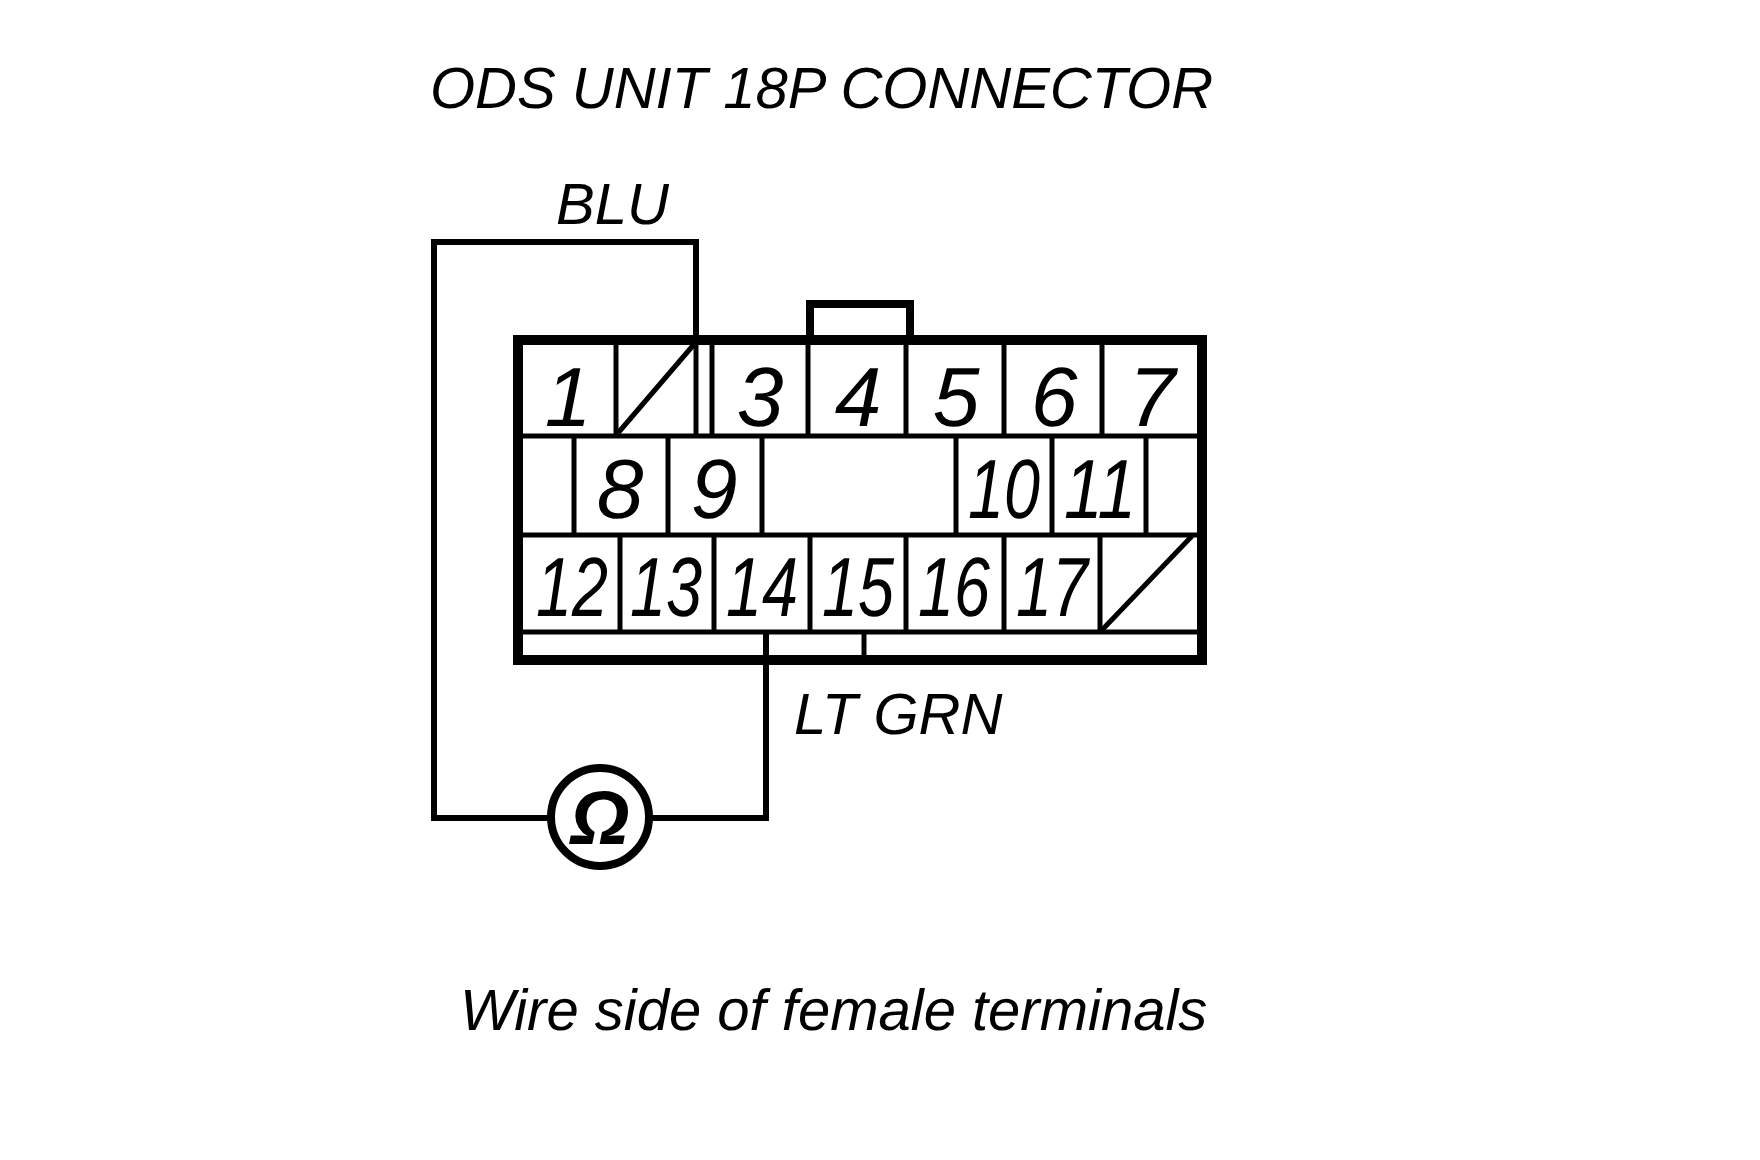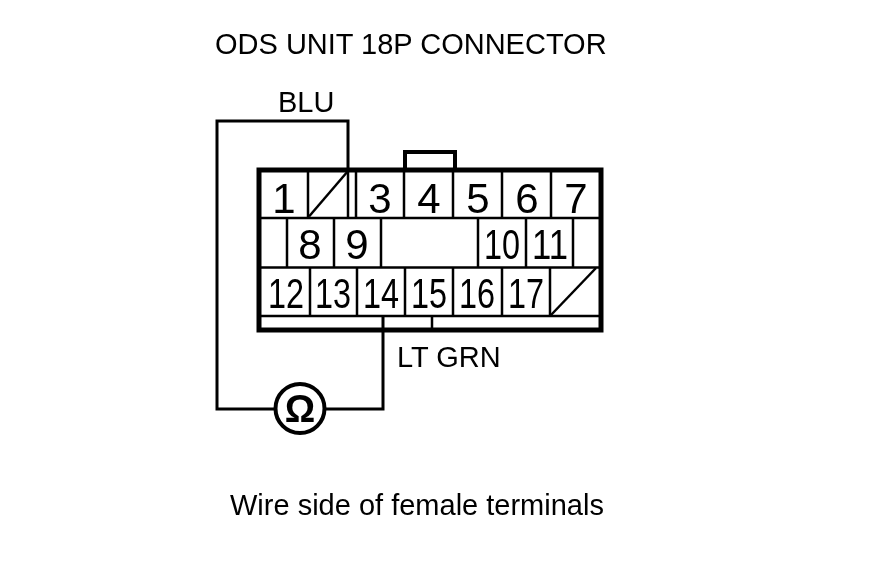--- a/index.html
+++ b/index.html
@@ -7,20 +7,21 @@
     padding: 0;
     background: #ffffff;
   }
   .page {
     position: relative;
     width: 880px;
     height: 580px;
     background: #ffffff;
     overflow: hidden;
     font-family: "Liberation Sans", sans-serif;
+    font-style: italic;
   }
   svg {
     position: absolute;
     top: 0;
     left: 0;
   }
   text {
     fill: #000000;
     font-family: "Liberation Sans", sans-serif;
   }

